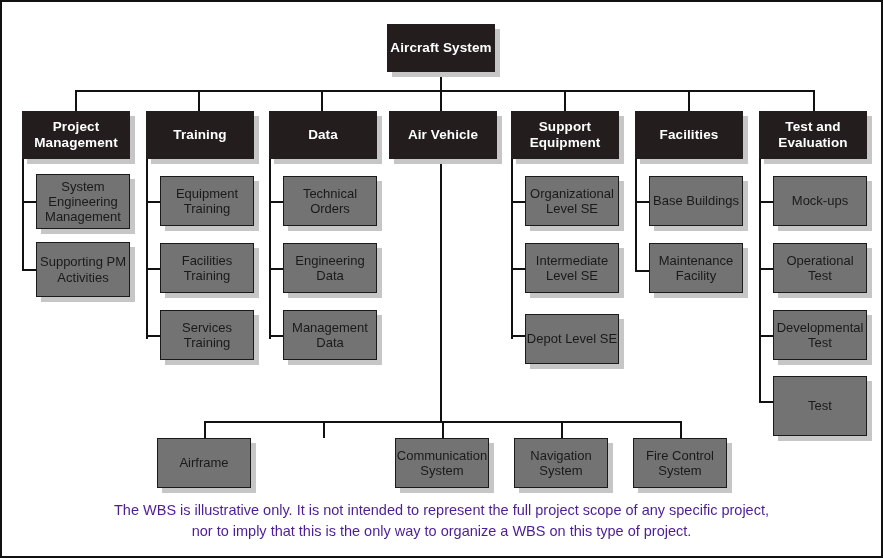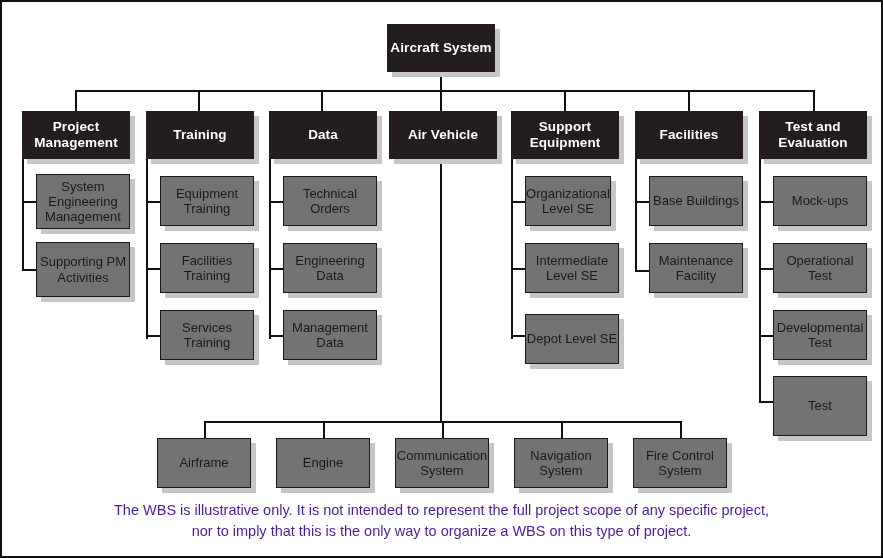--- a/index.html
+++ b/index.html
@@ -186,21 +186,21 @@
     <span class="shadow-layer"></span>
     <span class="inner">Management Data</span>
   </div>
 
   <div class="line vline" style="left:438px; top:157px; height:262px;"></div>
 
   <div class="line vline" style="left:509px; top:157px; height:180px;"></div>
   <div class="line hline" style="left:509px; top:199px; width:14px;"></div>
   <div class="line hline" style="left:509px; top:266px; width:14px;"></div>
   <div class="line hline" style="left:509px; top:333px; width:14px;"></div>
-  <div class="node light" style="left:523px; top:174px; width:86px; height:50px;">
+  <div class="node light" style="left:523px; top:174px; width:94px; height:50px;">
     <span class="shadow-layer"></span>
     <span class="inner">Organizational Level SE</span>
   </div>
   <div class="node light" style="left:523px; top:241px; width:94px; height:50px;">
     <span class="shadow-layer"></span>
     <span class="inner">Intermediate Level SE</span>
   </div>
   <div class="node light" style="left:523px; top:312px; width:94px; height:50px;">
     <span class="shadow-layer"></span>
     <span class="inner">Depot Level SE</span>
@@ -244,24 +244,20 @@
   <div class="line vline" style="left:202px; top:419px; height:17px;"></div>
   <div class="line vline" style="left:321px; top:419px; height:17px;"></div>
   <div class="line vline" style="left:440px; top:419px; height:17px;"></div>
   <div class="line vline" style="left:559px; top:419px; height:17px;"></div>
   <div class="line vline" style="left:678px; top:419px; height:17px;"></div>
 
   <div class="node light" style="left:155px; top:436px; width:94px; height:50px;">
     <span class="shadow-layer"></span>
     <span class="inner">Airframe</span>
   </div>
-  <div class="node light" style="left:274px; top:436px; width:94px; height:50px;">
-    <span class="shadow-layer"></span>
-    <span class="inner">Engine</span>
-  </div>
   <div class="node light" style="left:393px; top:436px; width:94px; height:50px;">
     <span class="shadow-layer"></span>
     <span class="inner">Communication System</span>
   </div>
   <div class="node light" style="left:512px; top:436px; width:94px; height:50px;">
     <span class="shadow-layer"></span>
     <span class="inner">Navigation System</span>
   </div>
   <div class="node light" style="left:631px; top:436px; width:94px; height:50px;">
     <span class="shadow-layer"></span>

